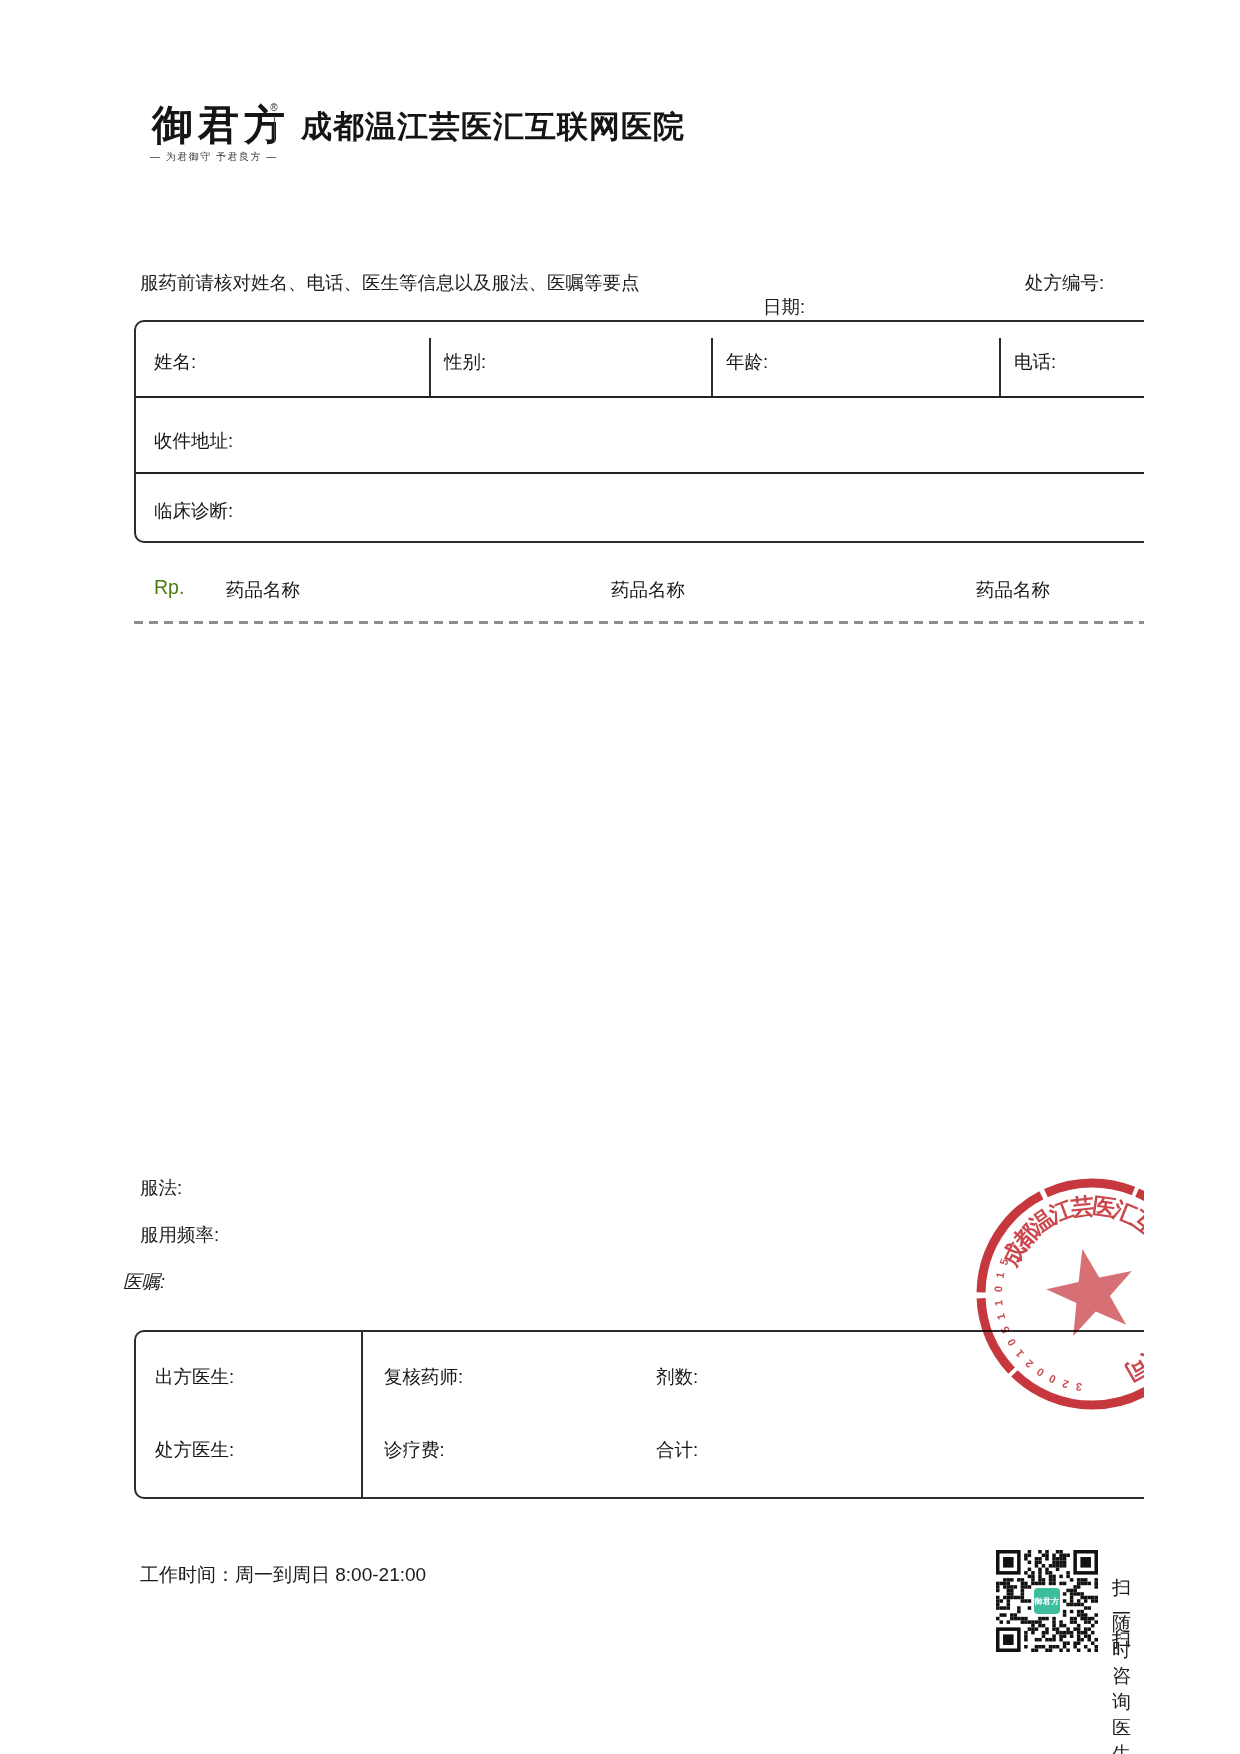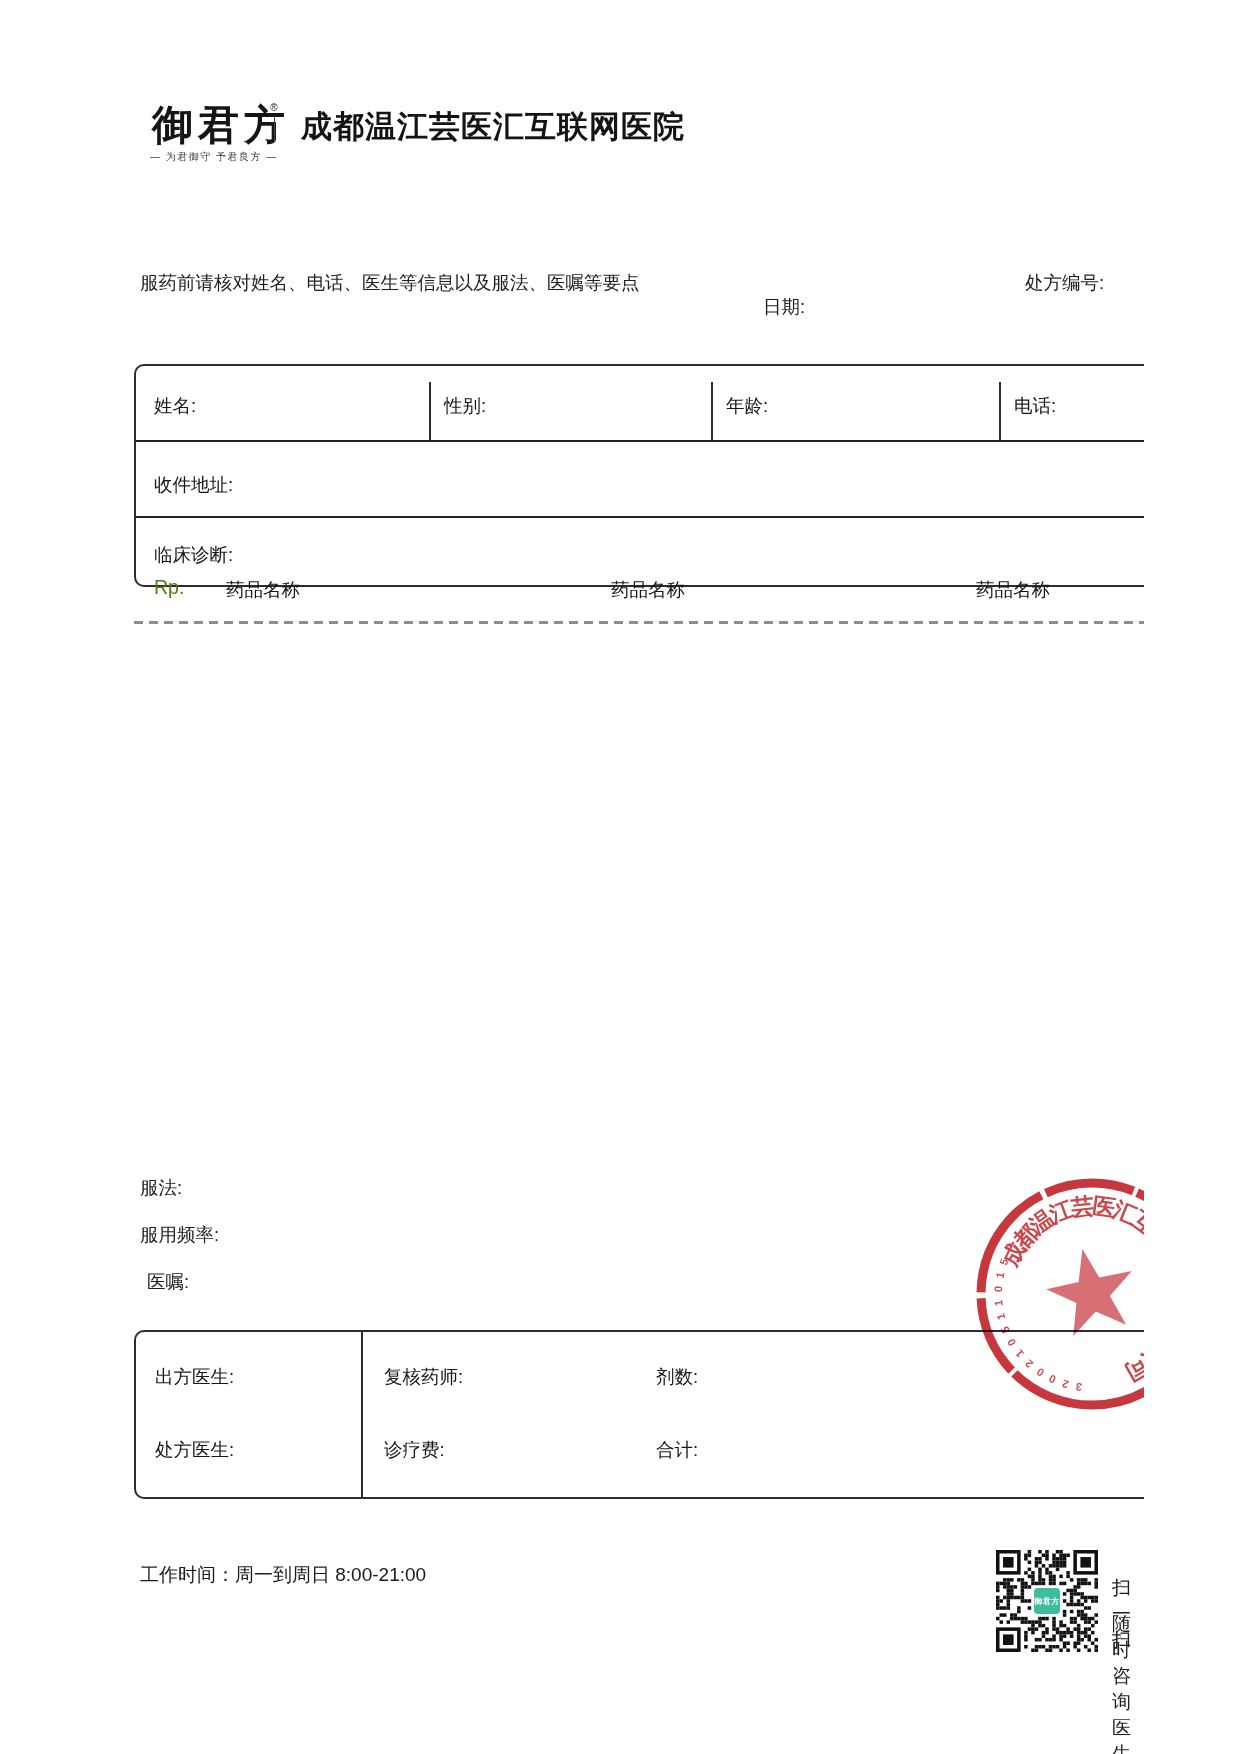--- a/index.html
+++ b/index.html
@@ -15,35 +15,35 @@
   .reg-bar{display:block;width:1px;height:26px;background:#4a4a4a;margin:3px auto 0 auto;}
   .brand-tagline{left:54px;top:150px;font-size:10px;letter-spacing:1.5px;color:#3a3a3a;white-space:nowrap;}
   .hospital-title{left:205px;top:106px;font-size:31px;font-weight:bold;color:#141414;letter-spacing:1px;}
 
   
   .notice-text{left:44px;top:270px;font-size:18.5px;color:#1d1d1d;}
   .date-label{left:667px;top:270px;font-size:18.5px;margin-top:24px;}
   .rxno-label{left:929px;top:270px;font-size:18.5px;}
 
   
-  .patient-box{left:38px;top:320px;width:1018px;height:219px;border:2px solid #2c2c2c;border-radius:10px;margin-top:44px;}
+  .patient-box{left:38px;top:320px;width:1018px;height:219px;border:2px solid #2c2c2c;border-radius:10px;}
   .pb-vline{position:absolute;top:16px;width:2px;height:58px;background:#2c2c2c;}
   .pb-hline{position:absolute;left:0;width:100%;height:2px;background:#222;}
   .pb-label{position:absolute;font-size:18.5px;color:#161616;white-space:nowrap;}
 
   
   .rp-label{left:58px;top:576px;font-size:19.5px;color:#4d7c0f;}
   .med-col{top:577px;font-size:18.5px;color:#161616;}
   .dash-line{left:38px;top:621px;width:1019px;height:2.5px;
              background:repeating-linear-gradient(90deg,#8d8d8d 0 9px,transparent 9px 15px);}
 
   
   .usage-label{left:44px;top:1175px;font-size:18.5px;}
   .freq-label{left:44px;top:1222px;font-size:18.5px;}
-  .advice-label{left:51px;top:1269px;font-size:18.5px;}
+  .advice-label{left:27px;top:1269px;font-size:18.5px;font-style:italic;}
 
   
   .sig-box{left:38px;top:1330px;width:1143px;height:165px;border:2px solid #2c2c2c;border-radius:10px;padding-left:19px;}
   .sig-vline{position:absolute;left:225px;top:0;bottom:0;width:2px;background:#2c2c2c;}
   .sig-label{position:absolute;font-size:18.5px;color:#161616;white-space:nowrap;}
 
   
   .stamp{left:866px;top:1164px;width:260px;height:260px;mix-blend-mode:multiply;opacity:.92;}
 
   

